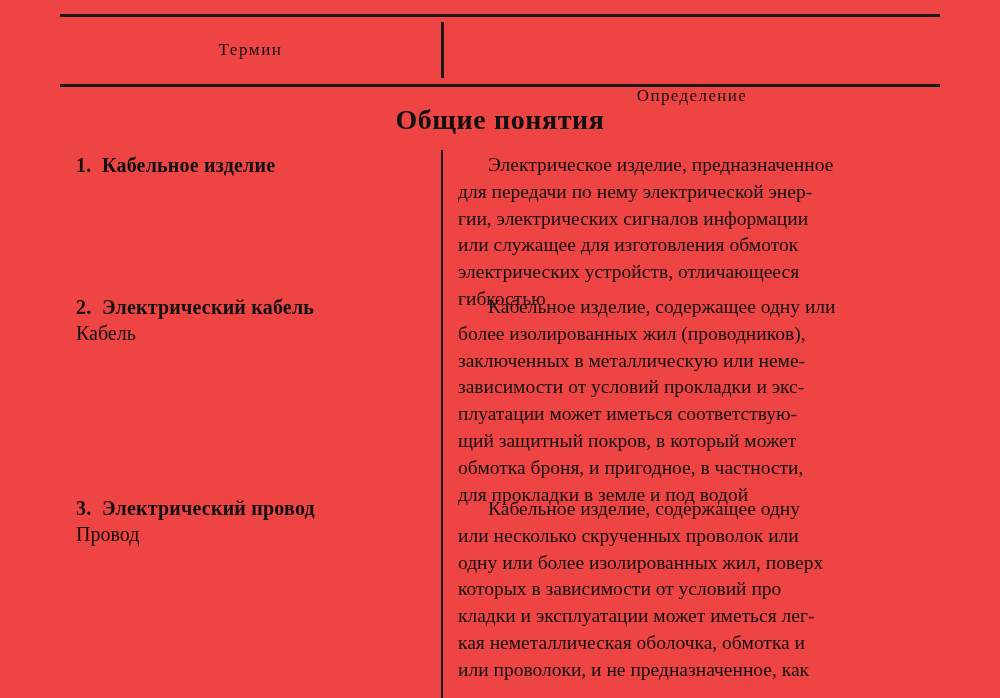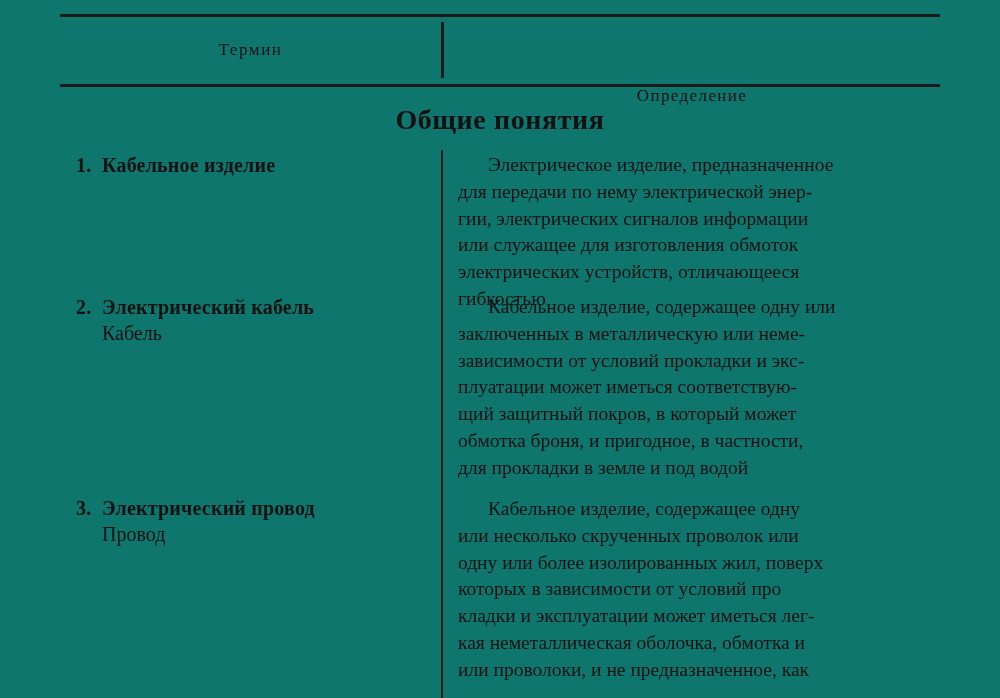--- a/index.html
+++ b/index.html
@@ -11,21 +11,21 @@
     width: 1000px;
     height: 698px;
     overflow: hidden;
     font-family: "Liberation Serif", serif;
     color: #111111;
   }
   .page {
     position: relative;
     width: 1000px;
     height: 698px;
-    background: #0f766e;
+    background: #ef4444;
   }
 
   
   .rule {
     position: absolute;
     left: 60px;
     width: 880px;
     background: #1a1a1a;
   }
   .rule-top    { top: 14px;  height: 3px; }
@@ -103,21 +103,20 @@
     line-height: 26px;
   }
   .term-num {
     width: 26px;
     flex: 0 0 26px;
   }
   .term-name {
     flex: 1 1 auto;
   }
   .term-syn {
-    margin-left: 26px;
     font-size: 20px;
     font-weight: normal;
     line-height: 26px;
   }
 
   
   .defs {
     position: absolute;
     left: 458px;
     top: 152px;
@@ -189,20 +188,21 @@
       <span class="def-line"><span class="indent"></span><span>Электрическое  изделие,  предназначенное</span></span>
       <span class="def-line">для передачи по нему электрической энер-</span>
       <span class="def-line">гии,  электрических  сигналов  информации</span>
       <span class="def-line">или  служащее  для  изготовления  обмоток</span>
       <span class="def-line">электрических      устройств,     отличающееся</span>
       <span class="def-line">гибкостью</span>
     </div>
 
     <div class="def-block" style="top:142px;">
       <span class="def-line"><span class="indent"></span><span>Кабельное изделие, содержащее одну или</span></span>
+      <span class="def-line">более изолированных жил (проводников),</span>
       <span class="def-line">заключенных  в  металлическую  или  неме-</span>
       <span class="def-line">зависимости  от  условий  прокладки  и  экс-</span>
       <span class="def-line">плуатации   может   иметься   соответствую-</span>
       <span class="def-line">щий  защитный  покров,  в  который  может</span>
       <span class="def-line">обмотка  броня,  и  пригодное,  в  частности,</span>
       <span class="def-line">для прокладки в земле и под водой</span>
     </div>
 
     <div class="def-block" style="top:344px;">
       <span class="def-line"><span class="indent"></span><span>Кабельное   изделие,   содержащее    одну</span></span>

